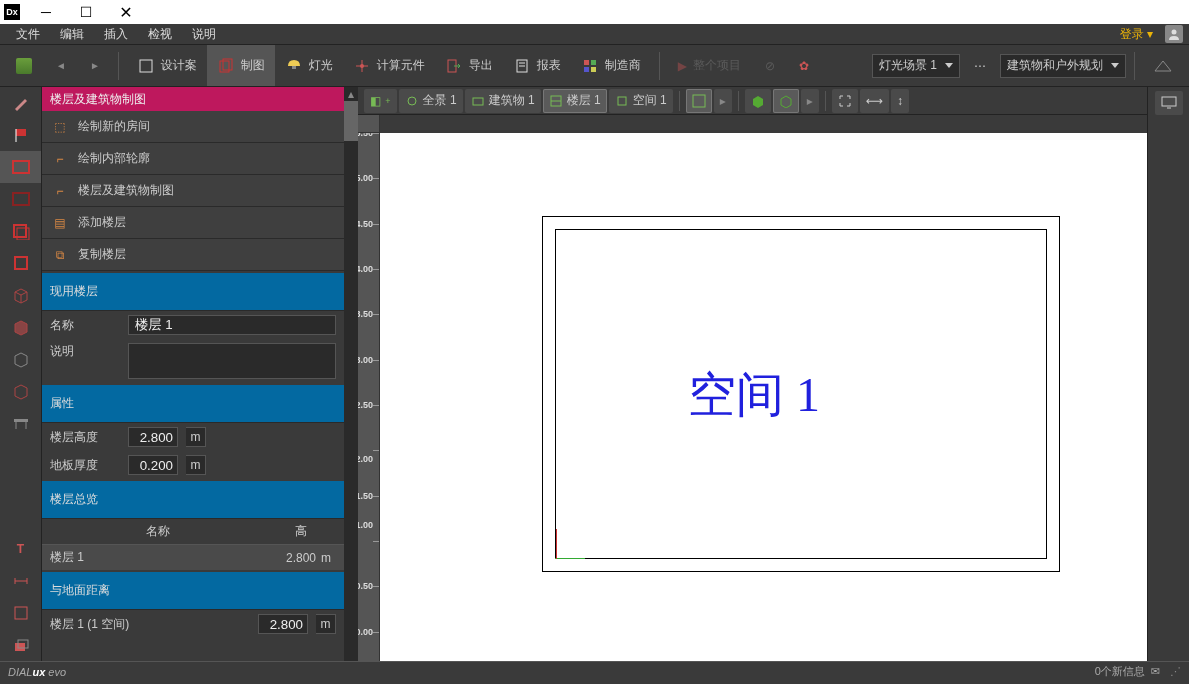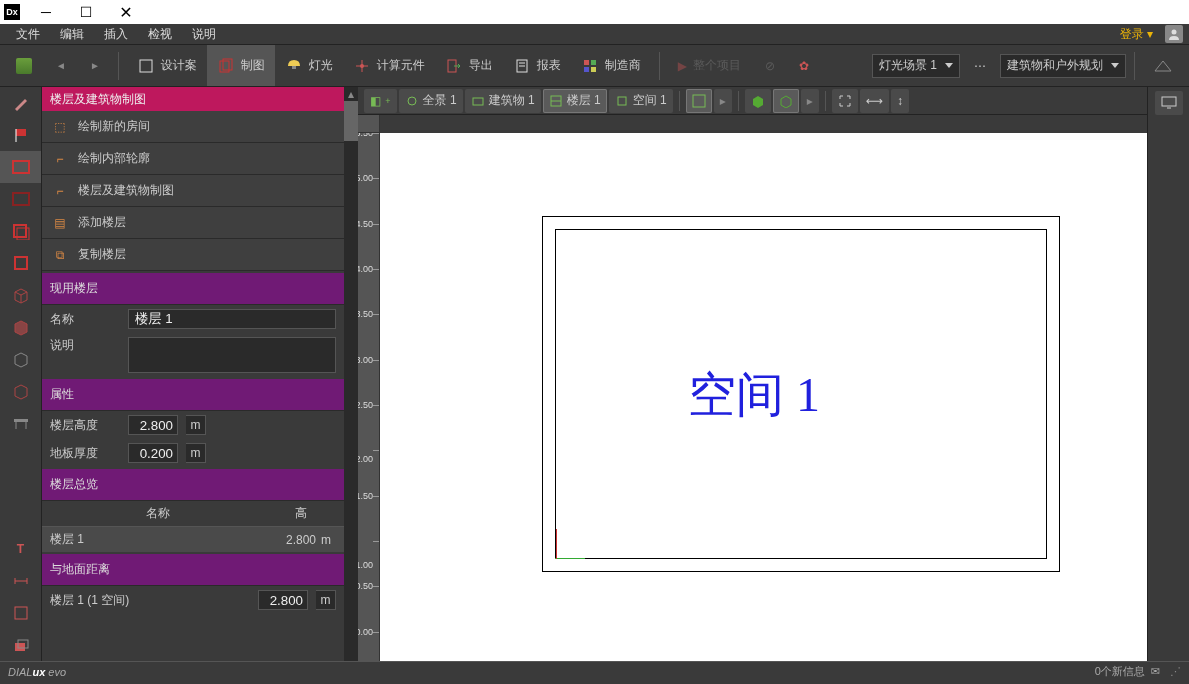--- a/index.html
+++ b/index.html
@@ -36,42 +36,42 @@
 .left-icons .li-btn { height: 32px; display: flex; align-items: center; justify-content: center; cursor: pointer; }
 .left-icons .li-btn.active { background: #555; }
 .icon-sq { width: 18px; height: 14px; border: 2px solid #c33; }
 .icon-sq.dark { border-color: #822; }
 
 
 .sidebar { width: 302px; background: #3a3a3a; display: flex; flex-direction: column; overflow-y: auto; }
 .sidebar-header { height: 24px; background: #be185d; padding: 0 8px; display: flex; align-items: center; color: #eee; }
 .sb-item { height: 32px; background: #3f3f3f; border-bottom: 1px solid #2a2a2a; display: flex; align-items: center; padding: 0 10px; gap: 10px; cursor: pointer; }
 .sb-icon { width: 16px; height: 16px; display:flex;align-items:center;justify-content:center; color: #d88844; }
-.sb-section { background: #701a75; height: 32px; display: flex; align-items: center; padding: 0 8px; color: #ddd; border-bottom: 1px solid #2a2a2a; margin-top: 2px;}
+.sb-section { background: #0369a1; height: 38px; display: flex; align-items: center; padding: 0 8px; color: #ddd; border-bottom: 1px solid #2a2a2a; margin-top: 2px;}
 .sb-row { display: flex; align-items: center; padding: 4px 8px; gap: 8px; }
 .sb-label { width: 70px; color: #ccc; }
 .sb-input { flex: 1; background: #2a2a2a; border: 1px solid #555; height: 20px; color: #eee; padding: 0 6px; }
 .sb-num { width: 50px; background: #2a2a2a; border: 1px solid #555; height: 20px; color: #eee; text-align: right; padding: 0 4px; }
 .sb-unit { width: 20px; background: #2a2a2a; border: 1px solid #555; border-left:none; height: 20px; color: #ccc; display:flex;align-items:center;justify-content:center;}
 .sb-table-head { display: flex; background: #3a3a3a; padding: 4px 8px; border-bottom: 1px solid #555; }
 .sb-table-row { display: flex; background: #4a4a4a; padding: 4px 8px; align-items: center; }
 .scrollbar { width: 14px; background: #2a2a2a; }
 .scroll-thumb { background: #666; height: 40px; margin-top: 2px; }
 
 
 .canvas-area { flex: 1; display: flex; flex-direction: column; background: #3a3a3a; }
 .canvas-toolbar { height: 28px; background: #3a3a3a; border-bottom: 1px solid #222; display: flex; align-items: center; padding: 0 6px; gap: 2px; }
 .ct-btn { height: 24px; padding: 0 6px; display: flex; align-items: center; gap: 4px; cursor: pointer; background: #4a4a4a; border-radius: 2px; }
 .ct-btn.active { background: #5a5a5a; box-shadow: inset 0 0 0 1px #777; }
 .ct-sep { width: 1px; height: 20px; background: #555; margin: 0 4px; }
 .mini-icon { width: 14px; height: 14px; display:flex;align-items:center;justify-content:center; }
 
 .ruler-corner { width: 22px; height: 18px; background: #555; border-right:1px solid #333; border-bottom:1px solid #333; }
 .ruler-h { height: 18px; background: #555; position: relative; font-size: 9px; color: #ddd; overflow:hidden; border-bottom:1px solid #333;}
-.ruler-v { width: 22px; background: #555; position: relative; font-size: 9px; color: #ddd; overflow:hidden;border-right:1px solid #333;}
+.ruler-v { width: 22px; background: #555; position: relative; font-size: 9px; color: #ddd; overflow:hidden;border-right:1px solid #333;font-weight:bold;}
 .ruler-wrap { display: flex; }
 .canvas-wrap { display: flex; flex: 1; }
 .canvas { flex: 1; background: #fff; position: relative; overflow: hidden; }
 .rect-outer { position: absolute; border: 1px solid #000; }
 .rect-inner { position: absolute; border: 1px solid #000; }
 .canvas-text { position: absolute; color: #2020dd; font-family: "SimSun", serif; font-size: 48px; }
 .origin-h { position:absolute; height:1px; background:#3a3; }
 .origin-v { position:absolute; width:1px; background:#c33; }
 .tick-label { position:absolute; bottom:6px; transform:translateX(-50%); }
 .vtick { position:absolute; border-top:1px solid #999; width:4px; right:0; }
@@ -475,21 +475,21 @@
           <div class="vtick-label" style="top: 181.333px;">3.50</div>
           <div class="vtick major" style="top: 181.333px;"></div>
           <div class="vtick-label" style="top: 226.667px;">3.00</div>
           <div class="vtick major" style="top: 226.667px;"></div>
           <div class="vtick-label" style="top: 272px;">2.50</div>
           <div class="vtick major" style="top: 272px;"></div>
           <div class="vtick-label" style="top: 326px;">2.00</div>
           <div class="vtick major" style="top: 317.333px;"></div>
           <div class="vtick-label" style="top: 362.667px;">1.50</div>
           <div class="vtick major" style="top: 362.667px;"></div>
-          <div class="vtick-label" style="top: 432px;">1.00</div>
+          <div class="vtick-label" style="top: 392px;">1.00</div>
           <div class="vtick major" style="top: 408px;"></div>
           <div class="vtick-label" style="top: 453.333px;">0.50</div>
           <div class="vtick major" style="top: 453.333px;"></div>
           <div class="vtick-label" style="top: 498.667px;">0.00</div>
           <div class="vtick major" style="top: 498.667px;"></div>
         </div>
       <div class="canvas">
         <div class="rect-outer" style="left:162px;top:83px;width:518px;height:356px"></div>
         <div class="rect-inner" style="left:175px;top:96px;width:492px;height:330px"></div>
         <div class="origin-h" style="left:175px;top:425px;width:30px"></div>

